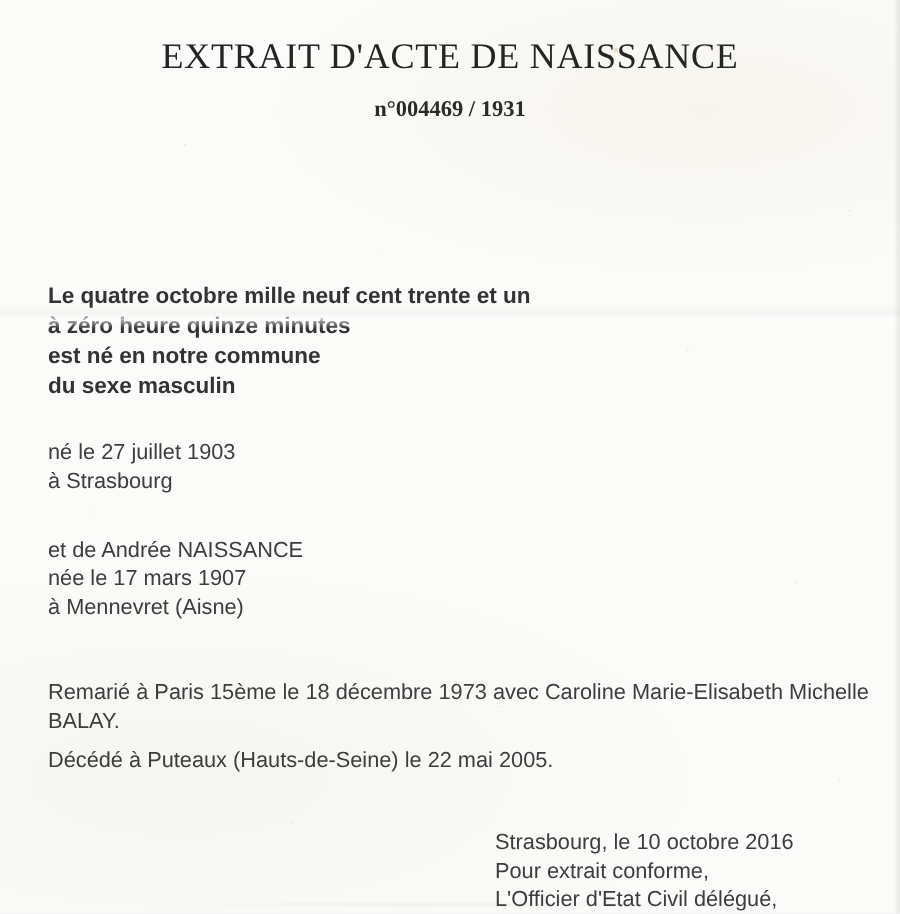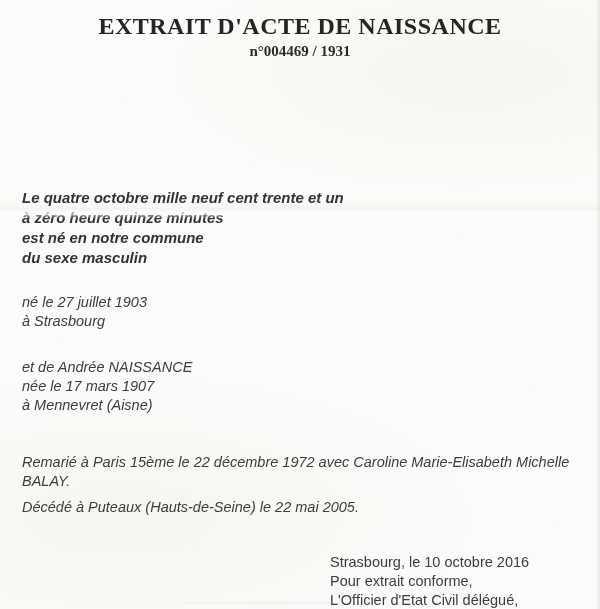--- a/index.html
+++ b/index.html
@@ -22,43 +22,42 @@
   }
   .doc-header {
     position: absolute;
     top: 12px;
     left: 0;
     width: 100%;
     text-align: center;
   }
   .doc-title {
     font-family: "Liberation Serif", serif;
-    font-weight: bold;
+    font-weight: normal;
     font-size: 24px;
     line-height: 28px;
     letter-spacing: 0.5px;
     color: #252525;
-    margin: 0;
+    margin: 12px;
   }
   .doc-number {
     font-family: "Liberation Serif", serif;
     font-weight: bold;
     font-size: 15px;
     line-height: 18px;
     color: #2b2b2b;
     margin-top: 2px;
   }
   .para {
     position: absolute;
-    left: 22px;
+    left: 32px;
     font-size: 14.5px;
     line-height: 19px;
     color: #3d3d3d;
     white-space: nowrap;
-    font-style: italic;
   }
   .para span { display: block; }
   .birth-para {
     top: 188px;
     font-weight: bold;
     font-size: 15px;
     line-height: 20px;
     color: #333333;
   }
   .father-para { top: 293px; }
@@ -151,21 +150,21 @@
     <span>à Strasbourg</span>
   </div>
 
   <div class="para mother-para">
     <span>et de Andrée NAISSANCE</span>
     <span>née le 17 mars 1907</span>
     <span>à Mennevret (Aisne)</span>
   </div>
 
   <div class="para marriage-para">
-    <span>Remarié à Paris 15ème le 22 décembre 1972 avec Caroline Marie-Elisabeth Michelle</span>
+    <span>Remarié à Paris 15ème le 18 décembre 1973 avec Caroline Marie-Elisabeth Michelle</span>
     <span>BALAY.</span>
   </div>
 
   <div class="para death-para">
     <span>Décédé à Puteaux (Hauts-de-Seine) le 22 mai 2005.</span>
   </div>
 
   <div class="issuance-block">
     <span>Strasbourg, le 10 octobre 2016</span>
     <span>Pour extrait conforme,</span>

